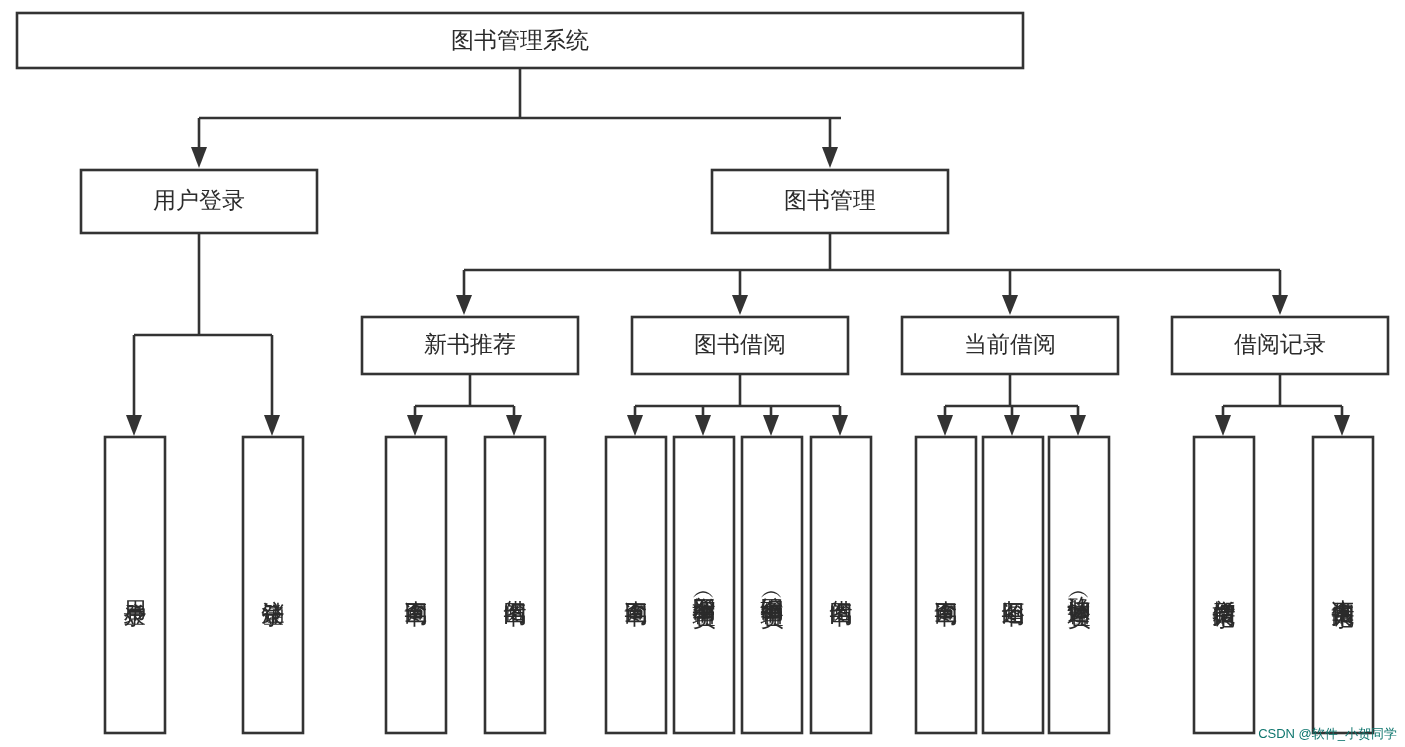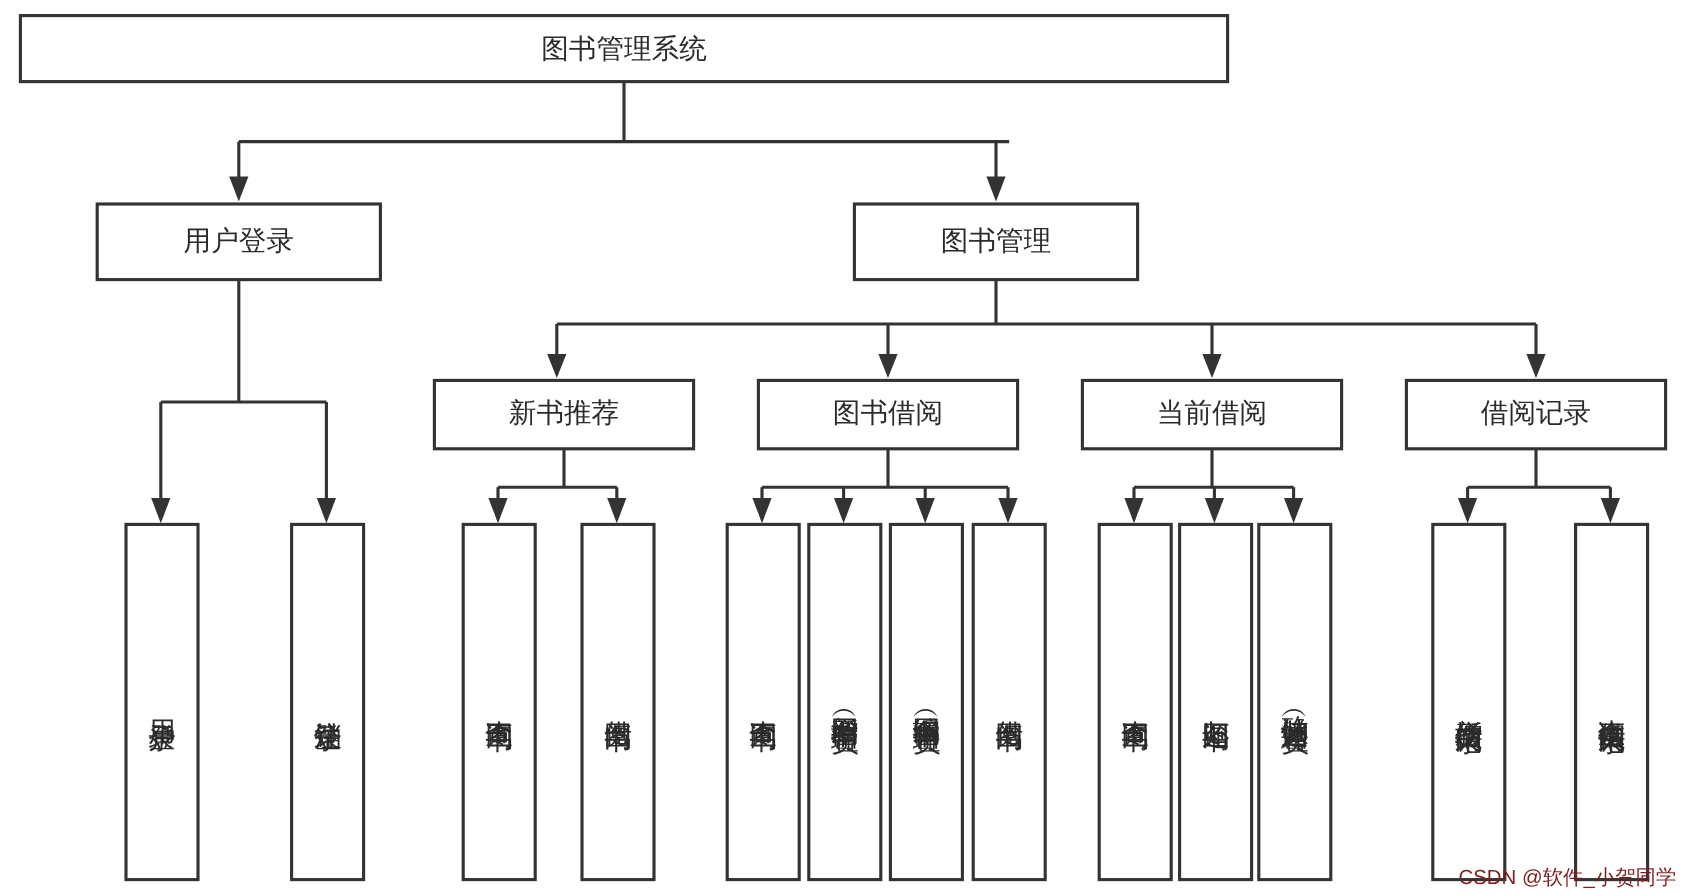--- a/index.html
+++ b/index.html
@@ -63,22 +63,22 @@
     justify-content: center;
     text-align: center;
     white-space: nowrap;
     user-select: none;
   }
   .watermark {
     position: absolute;
     right: 8px;
     bottom: 4px;
     font-family: "Liberation Sans", "DejaVu Sans", sans-serif;
-    font-size: 17px;
-    color: #7f1d1d;
+    font-size: 13px;
+    color: #0f766e;
     white-space: nowrap;
     user-select: none;
   }
 </style>
 </head>
 <body>
 
 <div id="diagram-root">
 
   <svg id="tree-svg" viewBox="0 0 1405 747">

